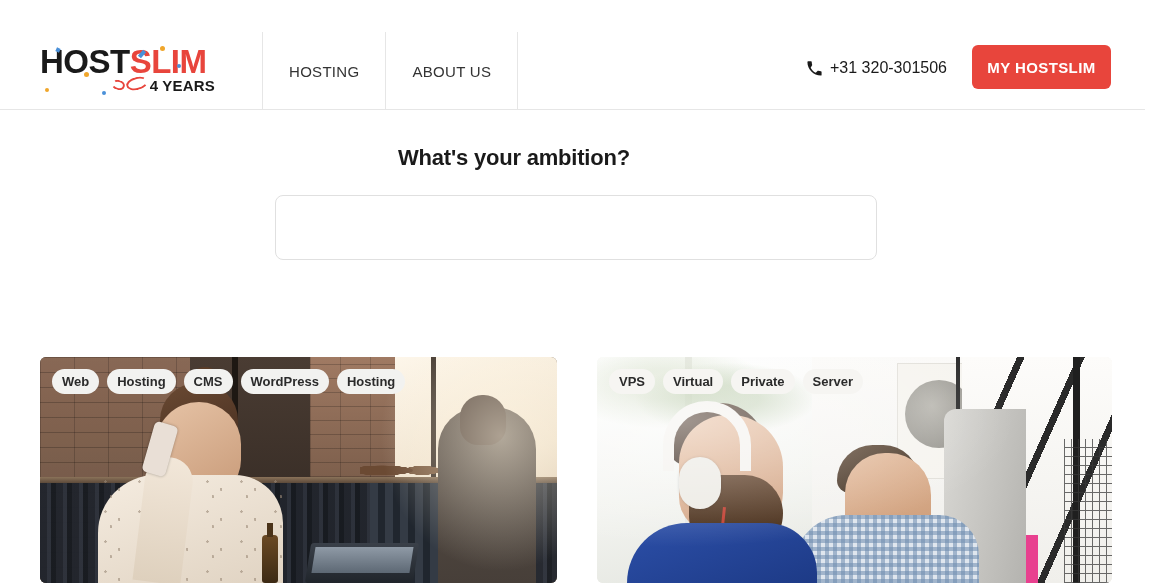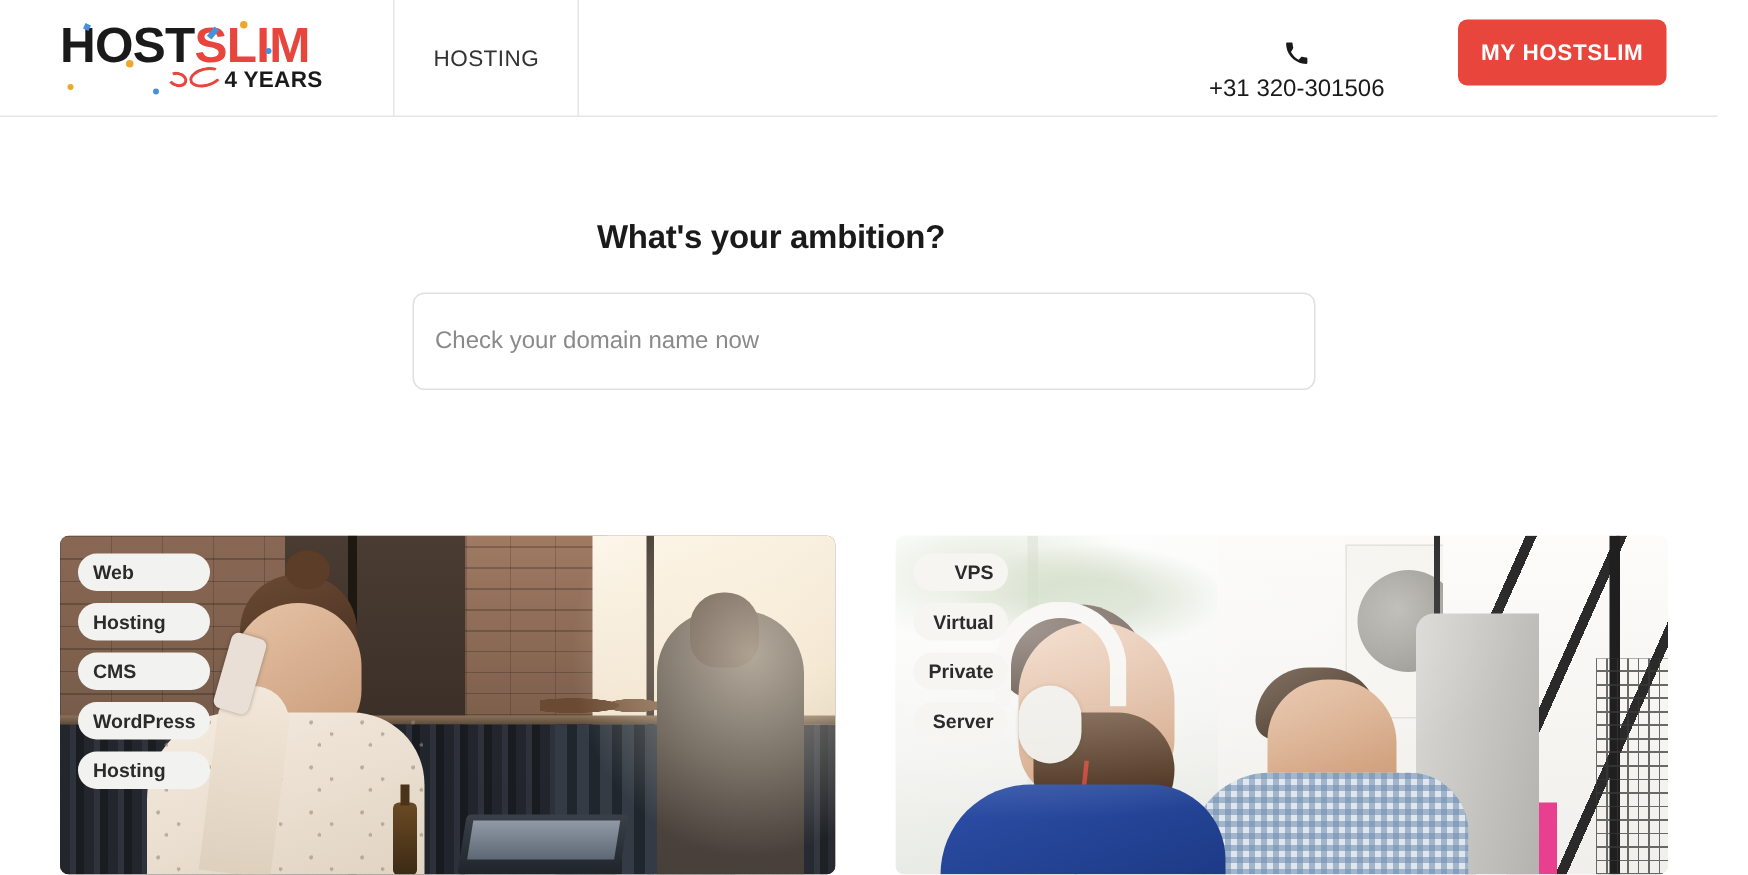--- a/index.html
+++ b/index.html
@@ -10,20 +10,21 @@
     overflow: hidden;
   }
 
   
   .header {
     position: relative;
     height: 78px;
     width: 1145px;
     border-bottom: 1px solid #e6e6e6;
     background: #ffffff;
+    margin-top: 32px;
   }
 
   .logo {
     position: absolute;
     left: 40px; top: 12px;
     width: 175px; height: 52px;
   }
   .logo-word {
     position: absolute;
     left: 0; top: 0;
@@ -85,21 +86,20 @@
   .phone {
     position: absolute;
     left: 806px; top: 27px;
     display: flex;
     align-items: center;
     gap: 7px;
     font-size: 16px;
     color: #1a1a1a;
     cursor: pointer;
     white-space: nowrap;
-    flex-direction: column;
   }
   .phone svg { display: block; }
 
   .btn-account {
     position: absolute;
     left: 972px; top: 13px;
     width: 139px; height: 44px;
     background: #e8453c;
     color: #ffffff;
     border: none;
@@ -169,21 +169,20 @@
   }
   .card-left  { left: 40px;  width: 517px; }
   .card-right { left: 597px; width: 515px; }
 
   .card-tags {
     position: absolute;
     left: 12px; top: 12px;
     display: flex;
     gap: 8px;
     z-index: 3;
-    flex-direction: column;
   }
   .tag {
     background: #f2f2f0;
     color: #2b2b2b;
     font-size: 13px;
     font-weight: bold;
     padding: 5px 10px;
     border-radius: 13px;
     white-space: nowrap;
     cursor: pointer;
@@ -453,38 +452,38 @@
     <span class="confetti c4"></span>
     <span class="confetti c5"></span>
     <span class="confetti c6"></span>
     <span class="confetti c7"></span>
     <span class="confetti c8"></span>
     <span class="confetti c9"></span>
   </div>
 
   <nav class="nav">
     <div class="nav-item">HOSTING</div>
+    <div class="nav-item">ABOUT US</div>
   </nav>
 
   <a class="phone">
     <span>
       <svg width="17" height="17" viewBox="0 0 24 24" fill="#1a1a1a">
         <path d="M6.6 10.8c1.6 3.1 4.1 5.6 7.2 7.2l2.4-2.4c.3-.3.7-.4 1.1-.3 1.2.4 2.4.6 3.7.6.6 0 1 .4 1 1V21c0 .6-.4 1-1 1C10.6 22 2 13.4 2 2.9c0-.6.4-1 1-1h4.1c.6 0 1 .4 1 1 0 1.3.2 2.5.6 3.7.1.4 0 .8-.3 1.1L6.6 10.8z"></path>
       </svg>
     </span>
     <span>+31 320-301506</span>
   </a>
 
   <button class="btn-account">MY HOSTSLIM</button>
 </div>
 
 <h1 class="hero-title">What's your ambition?</h1>
 
 <div class="search-wrap">
-  <input class="search-input" type="text" placeholder="Check your domain name now" style="">
 </div>
 
 <div class="card card-left">
   <div class="photo ph-store">
     <div class="store-brick"></div>
     <div class="store-frame"></div>
     <div class="store-brick2"></div>
     <div class="store-window"></div>
     <div class="store-rail"></div>
     <div class="store-clothes"></div>

